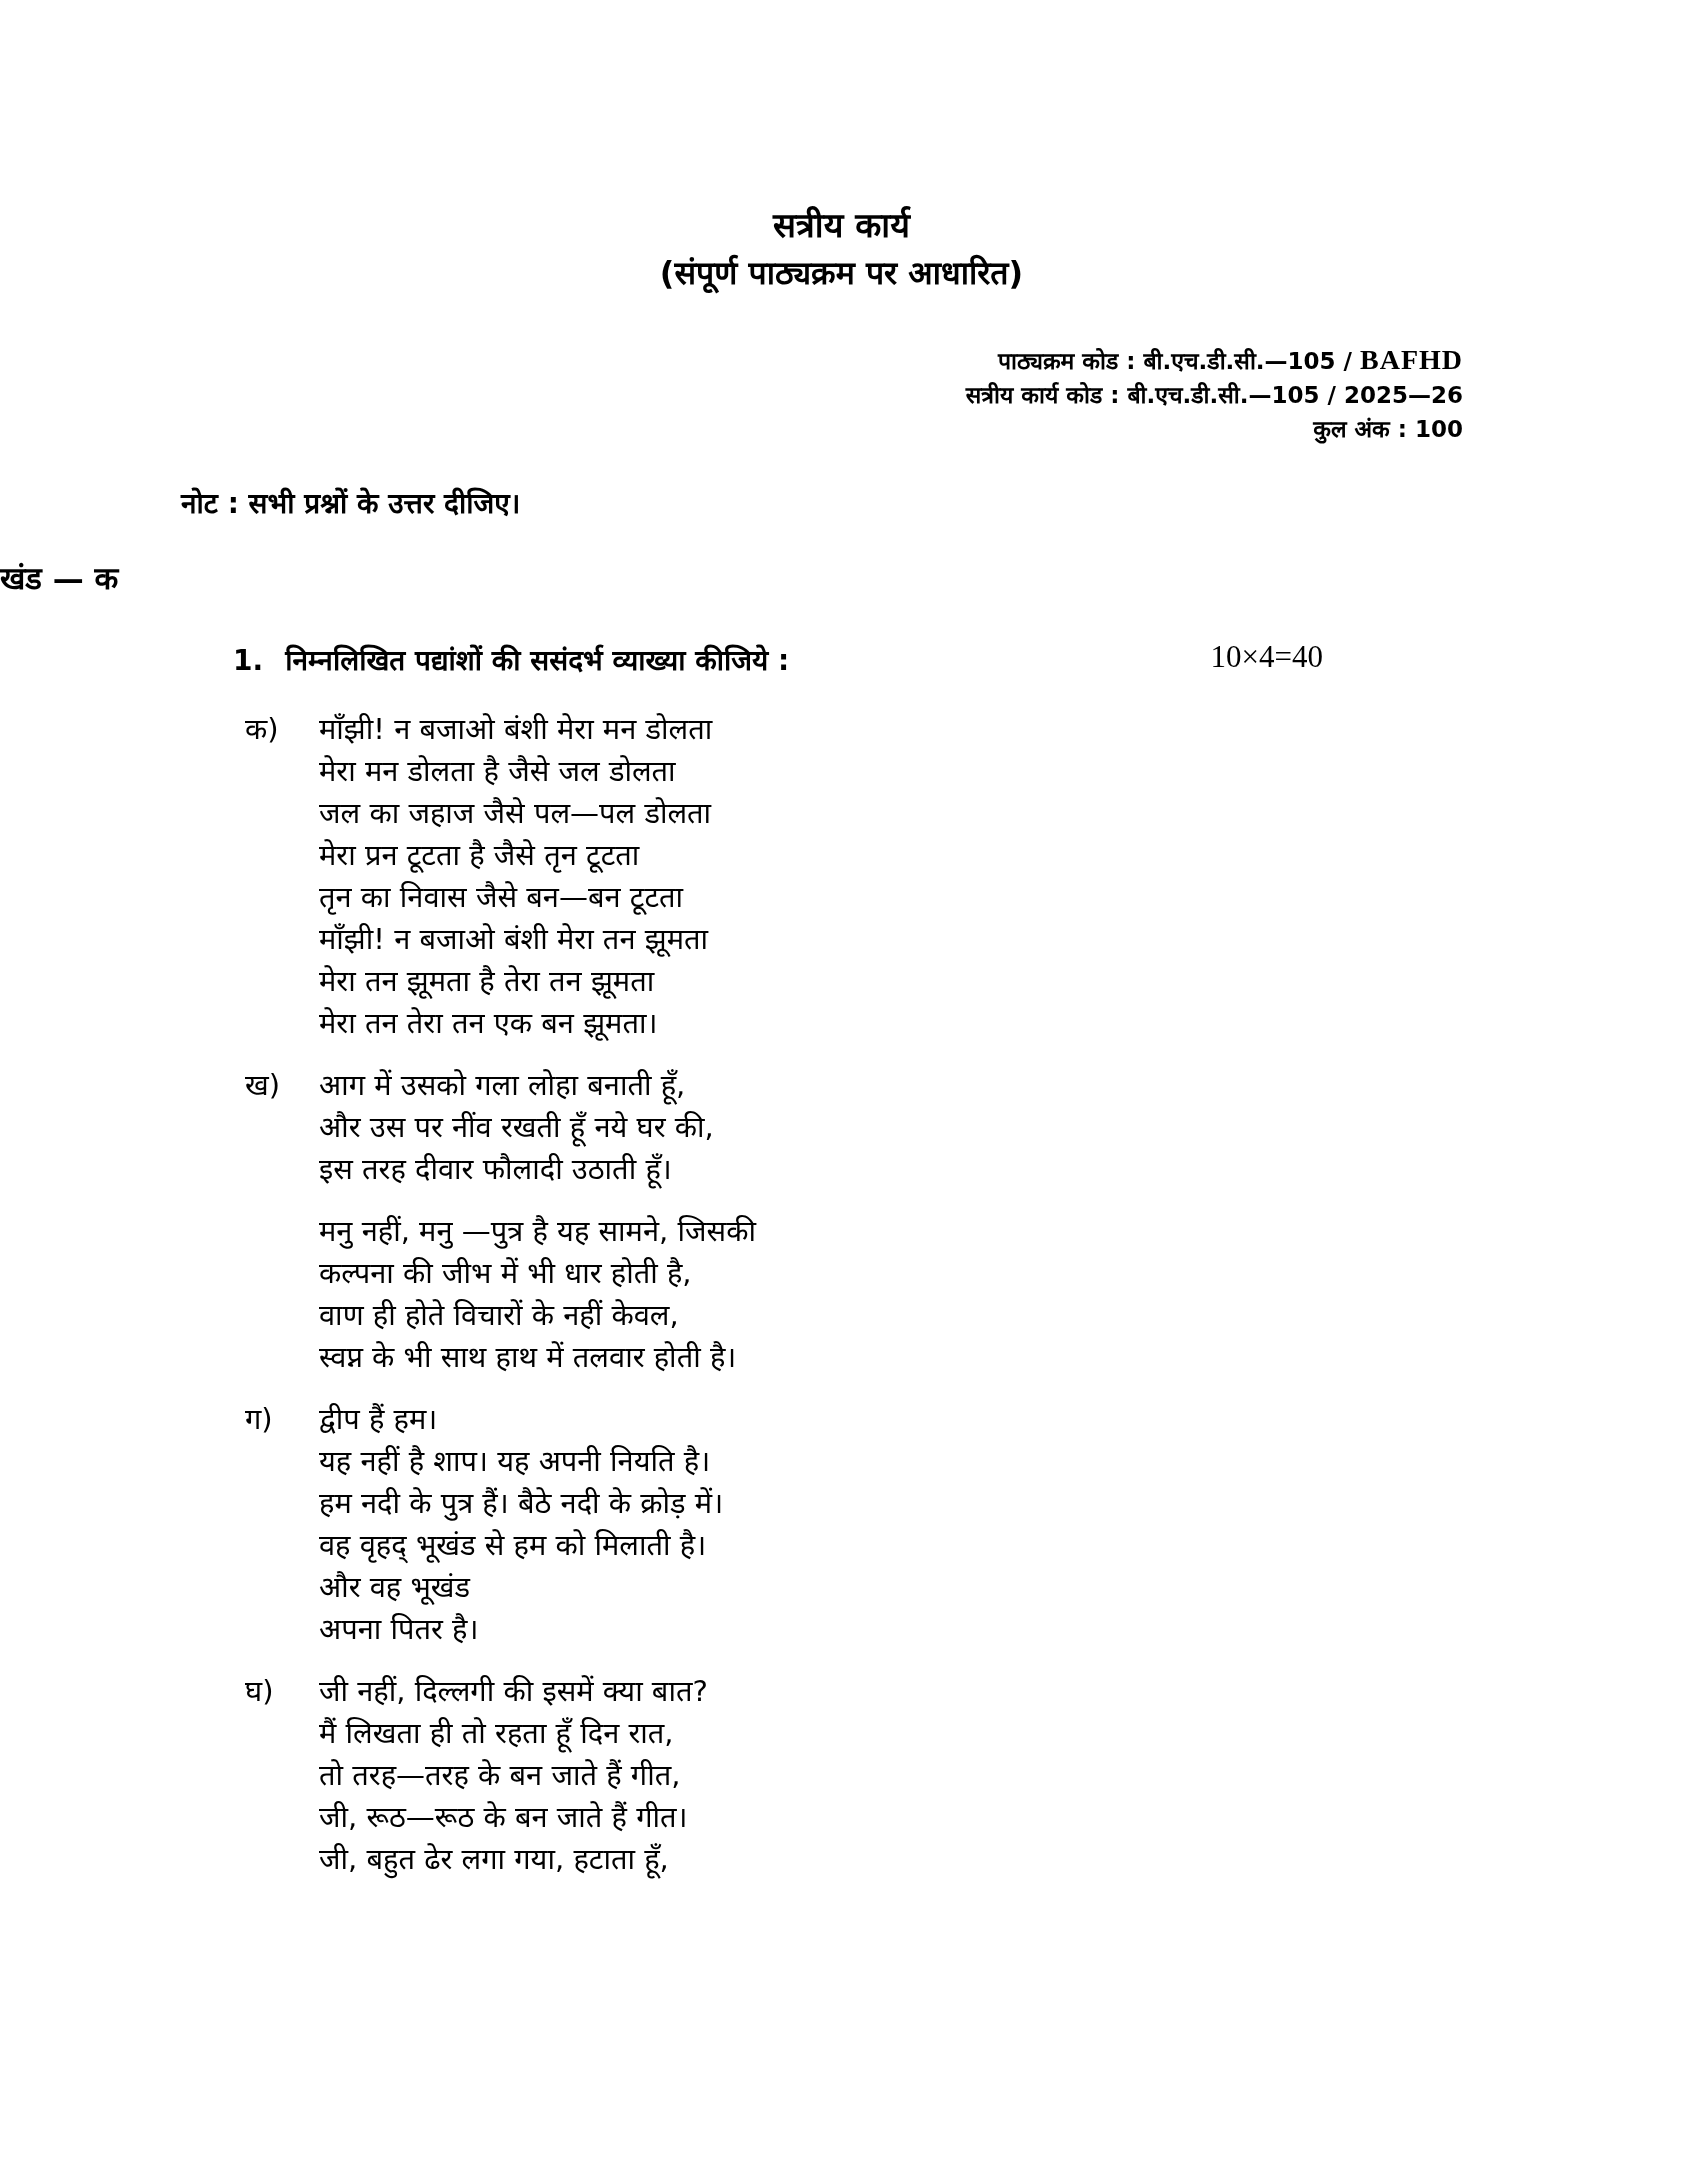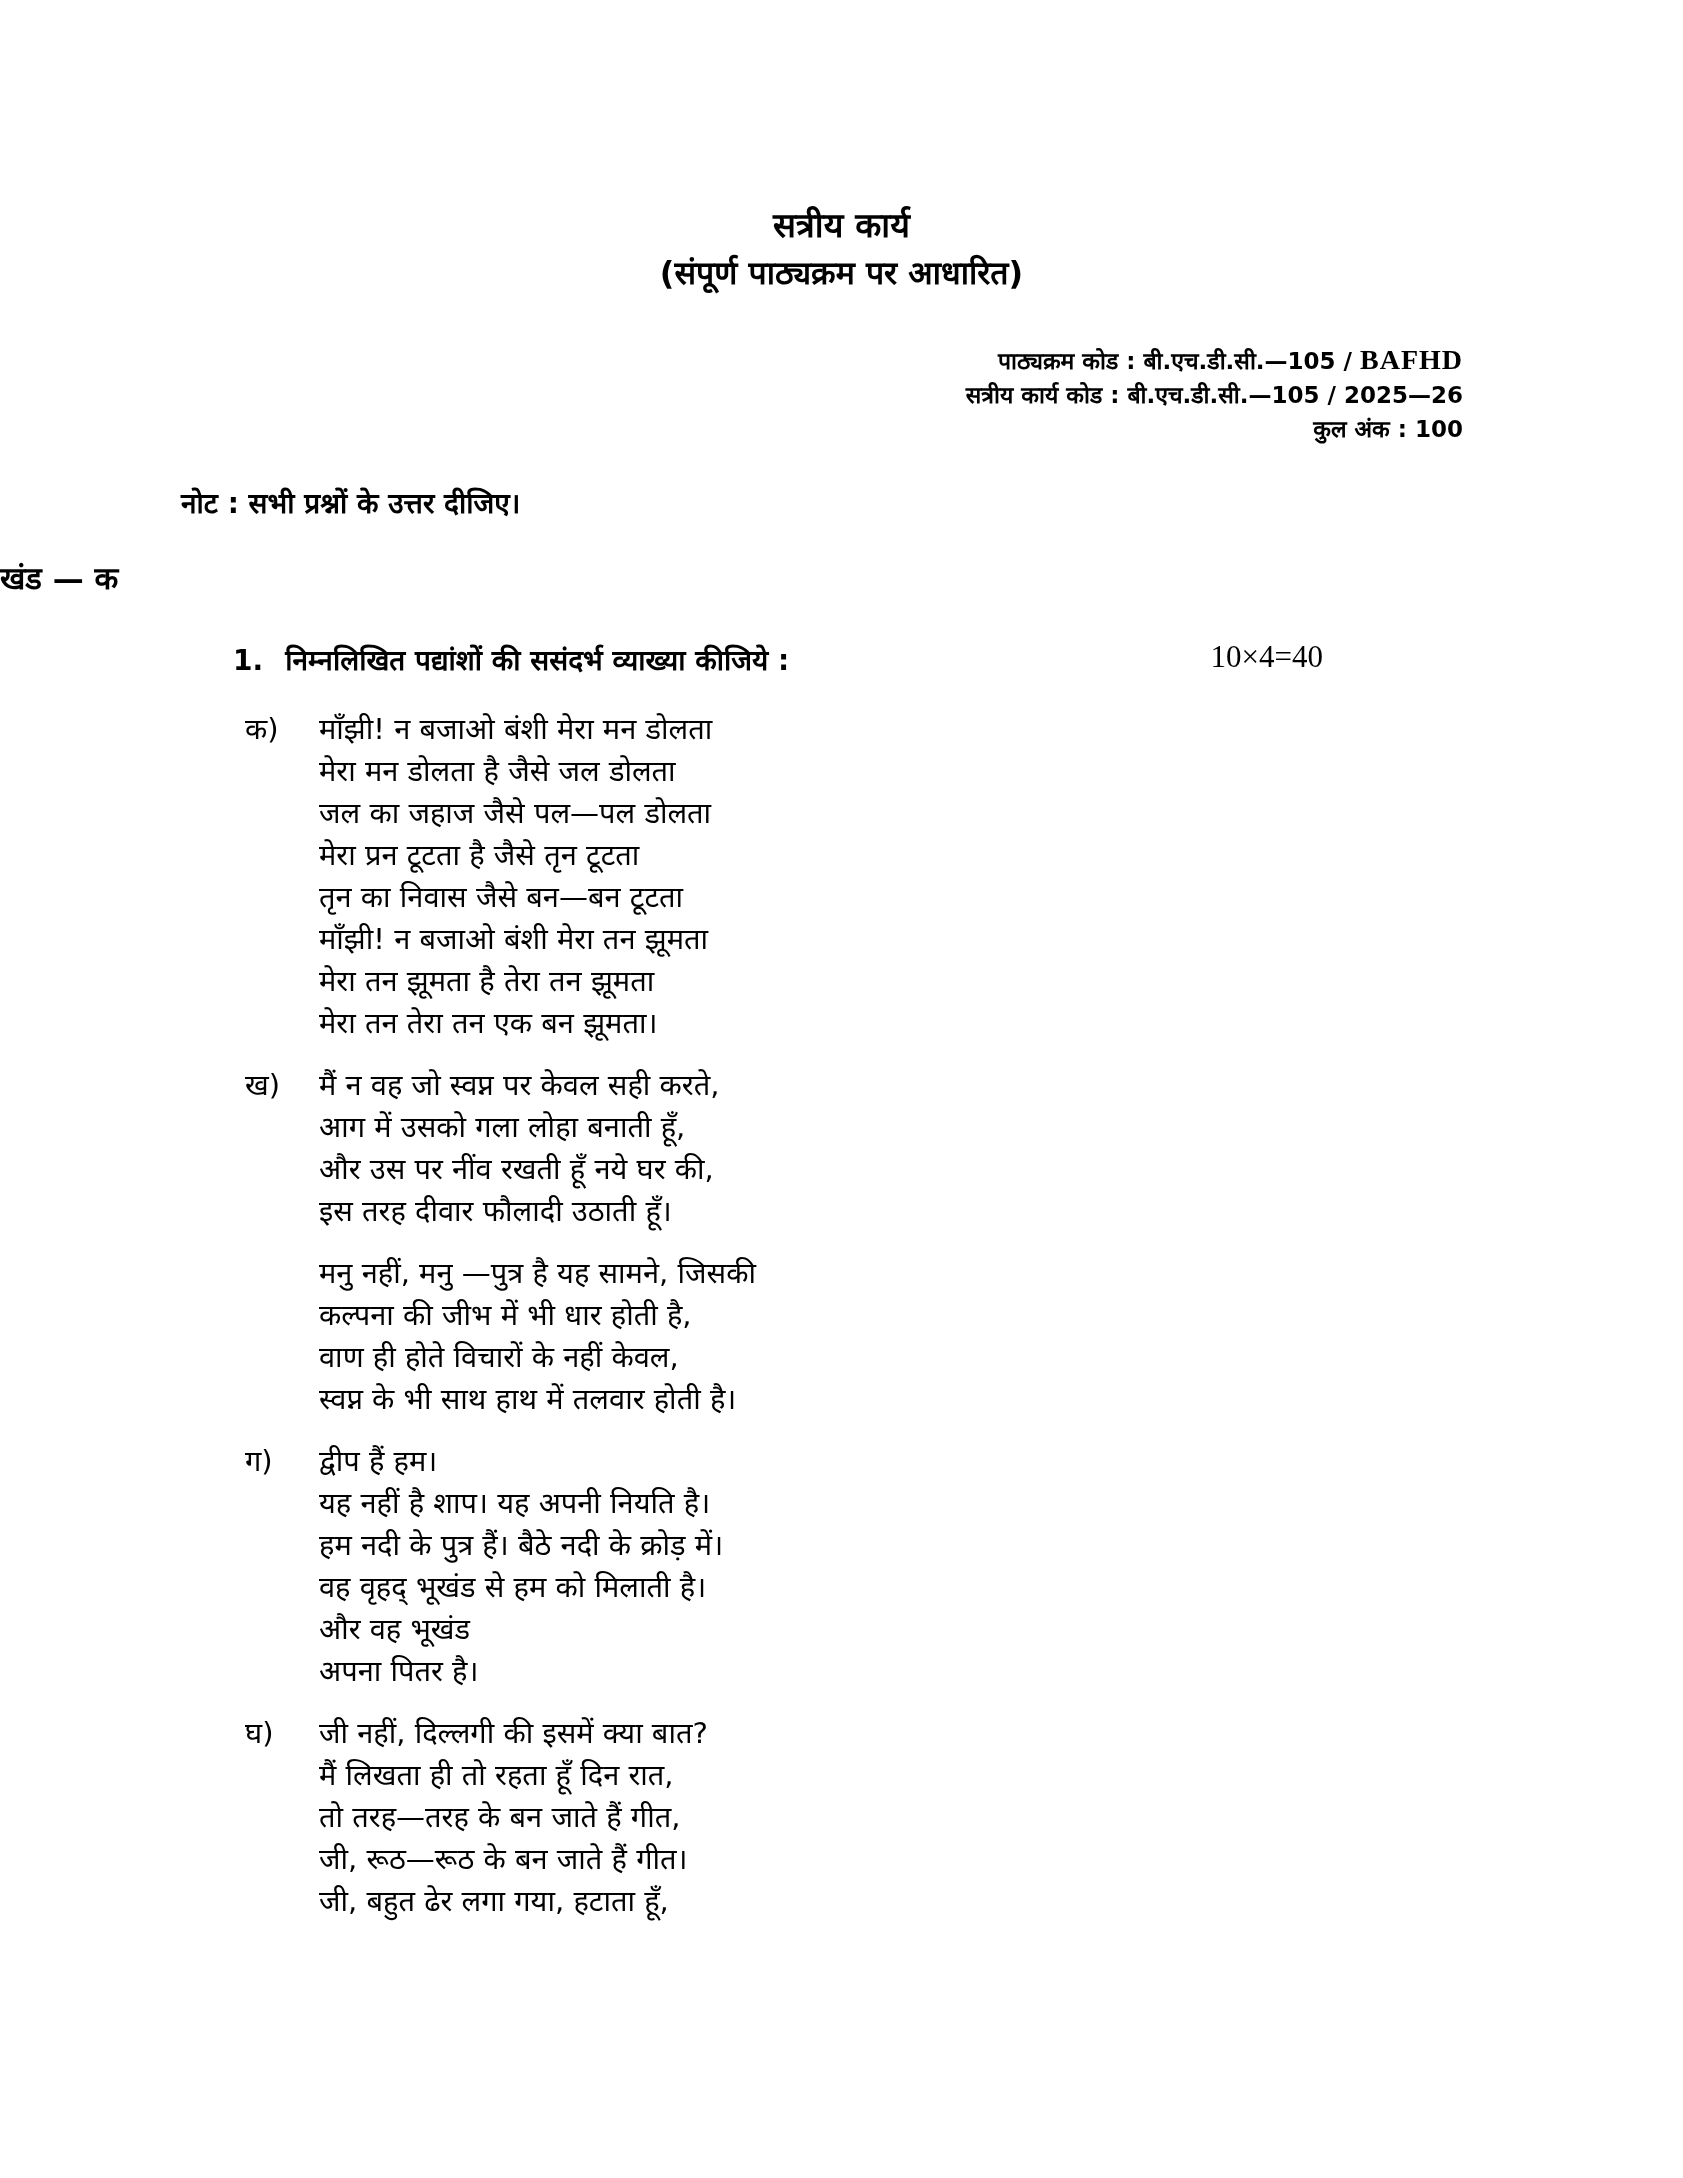--- a/index.html
+++ b/index.html
@@ -144,21 +144,20 @@
           <div class="line">तृन का निवास जैसे बन—बन टूटता</div>
           <div class="line">माँझी! न बजाओ बंशी मेरा तन झूमता</div>
           <div class="line">मेरा तन झूमता है तेरा तन झूमता</div>
           <div class="line">मेरा तन तेरा तन एक बन झूमता।</div>
         </div>
     </div>
 
     <div class="stanza">
       <div class="stanza-label">ख)</div>
       <div class="stanza-lines">
-          <div class="line">मैं न वह जो स्वप्न पर केवल सही करते,</div>
           <div class="line">आग में उसको गला लोहा बनाती हूँ,</div>
           <div class="line">और उस पर नींव रखती हूँ नये घर की,</div>
           <div class="line">इस तरह दीवार फौलादी उठाती हूँ।</div>
         </div>
     </div>
 
     <div class="stanza">
       <div class="stanza-label"></div>
       <div class="stanza-lines">
           <div class="line">मनु नहीं, मनु —पुत्र है यह सामने, जिसकी</div>

